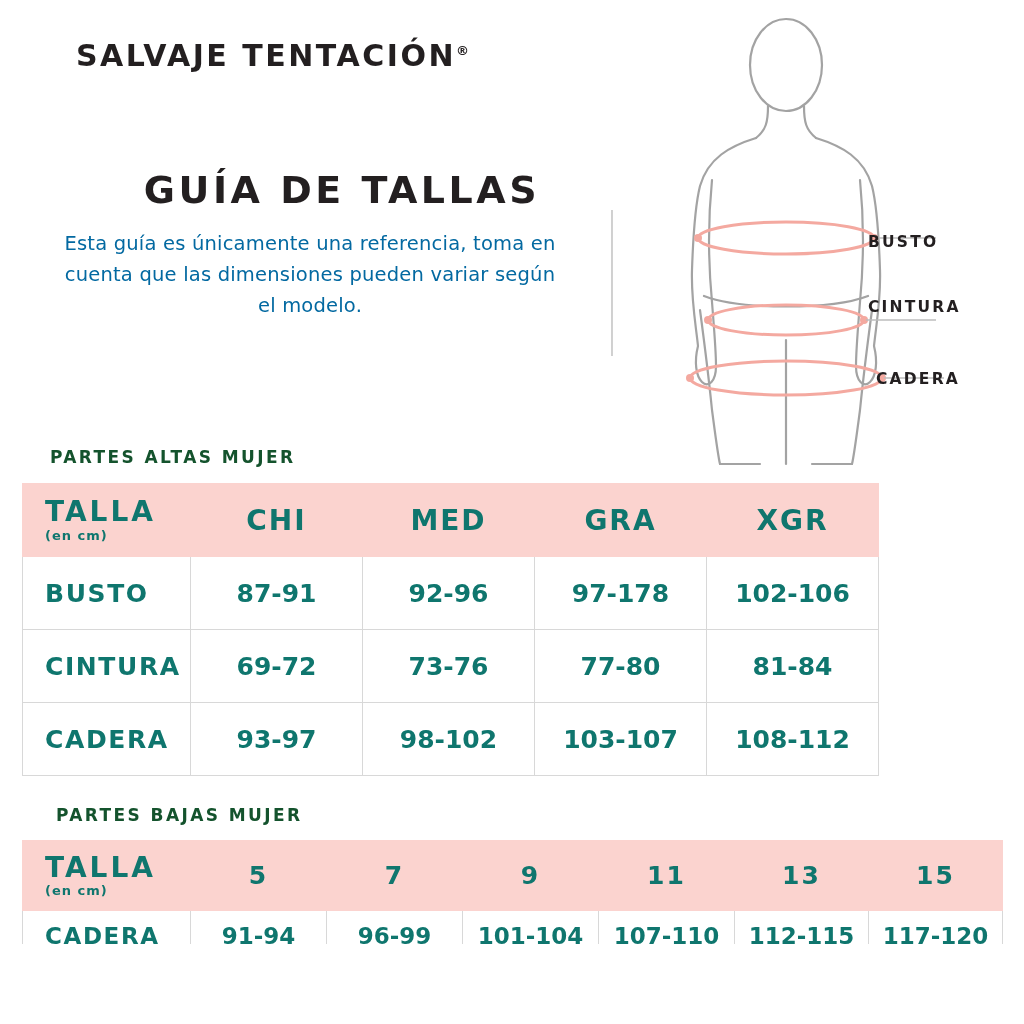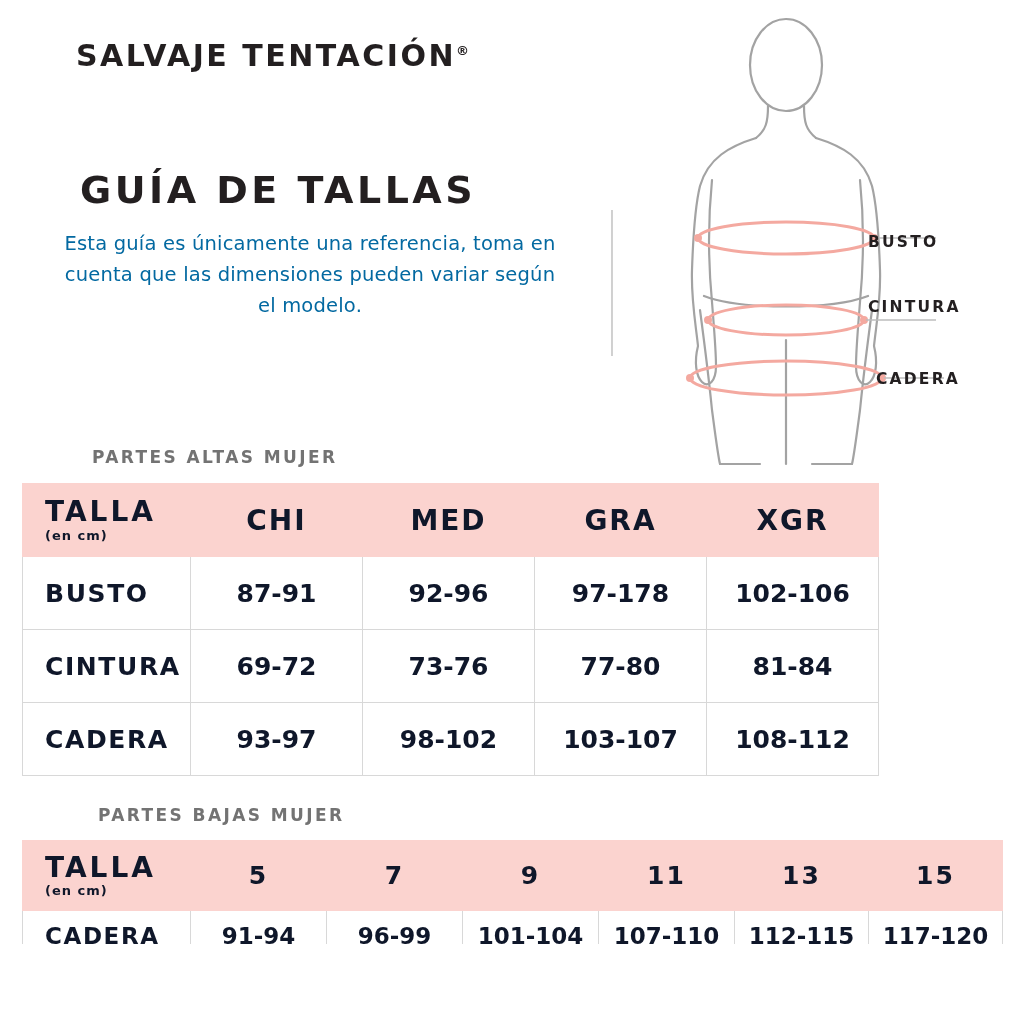--- a/index.html
+++ b/index.html
@@ -37,21 +37,21 @@
     letter-spacing: 0;
     font-weight: 700;
   }
 
   
   .title {
     position: absolute;
     left: 80px;
     top: 168px;
     width: 460px;
-    text-align: left;
+    text-align: right;
     font-size: 38px;
     font-weight: 700;
     letter-spacing: 3.5px;
     color: #231f20;
   }
   .subtitle {
     position: absolute;
     left: 60px;
     top: 228px;
     width: 500px;
@@ -83,22 +83,21 @@
   .lbl-busto   { left: 868px; top: 233px; }
   .lbl-cintura { left: 868px; top: 298px; }
   .lbl-cadera  { left: 876px; top: 370px; }
 
   
   .section-head {
     position: absolute;
     font-size: 17px;
     font-weight: 700;
     letter-spacing: 2.4px;
-    color: #737373;
-    margin-left: 42px;
+    color: #14532d;
   }
   .head-altas { left: 50px; top: 447px; }
   .head-bajas { left: 56px; top: 805px; }
 
   
   table {
     position: absolute;
     border-collapse: collapse;
     table-layout: fixed;
   }
@@ -111,21 +110,21 @@
     left: 22px;
     top: 840px;
     width: 980px;
   }
   table td, table th {
     border: 1px solid #d8d8d8;
     text-align: center;
     vertical-align: middle;
     font-size: 25px;
     font-weight: 700;
-    color: #0f172a;
+    color: #0f766e;
     padding: 4px;
     height: 73px;
   }
   #table-bajas td, #table-bajas th { height: 51px; font-size: 23px; }
   #table-bajas thead th { height: 70px; }
 
   thead th {
     background: #fbd3cf;
     border-color: #fbd3cf;
     font-size: 28px;

